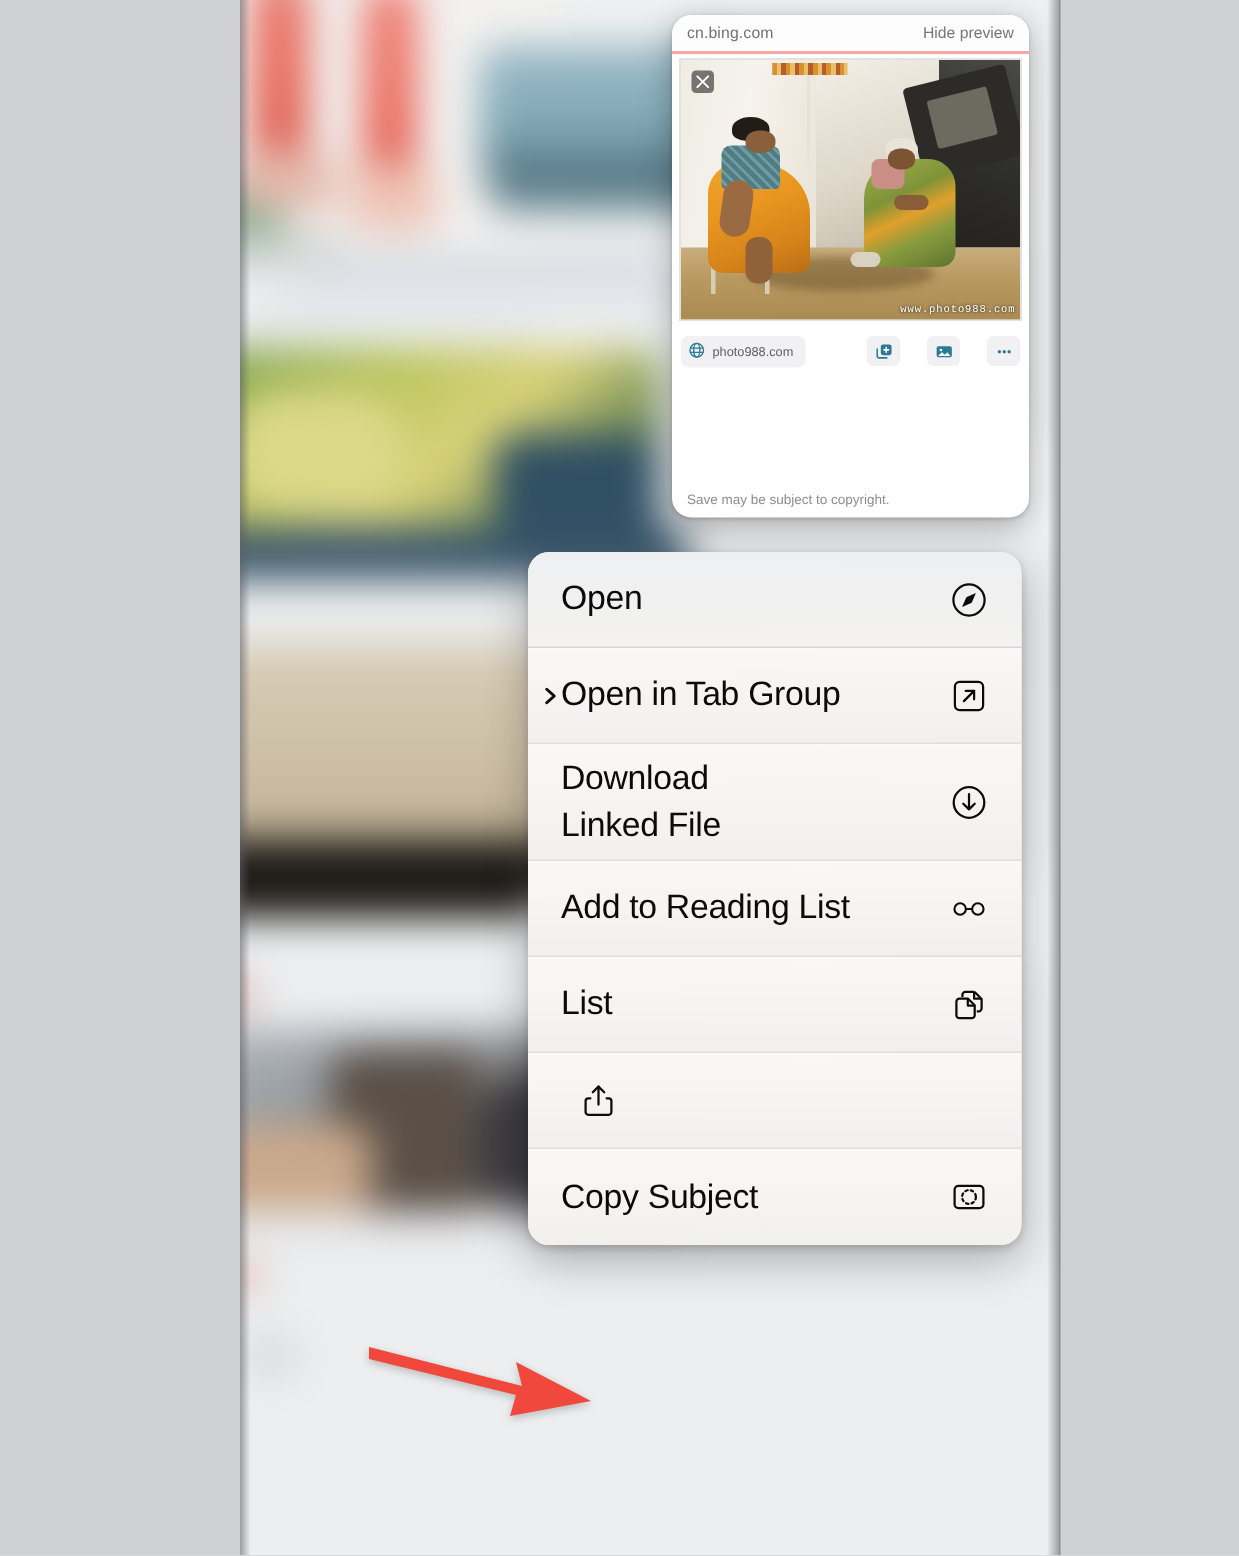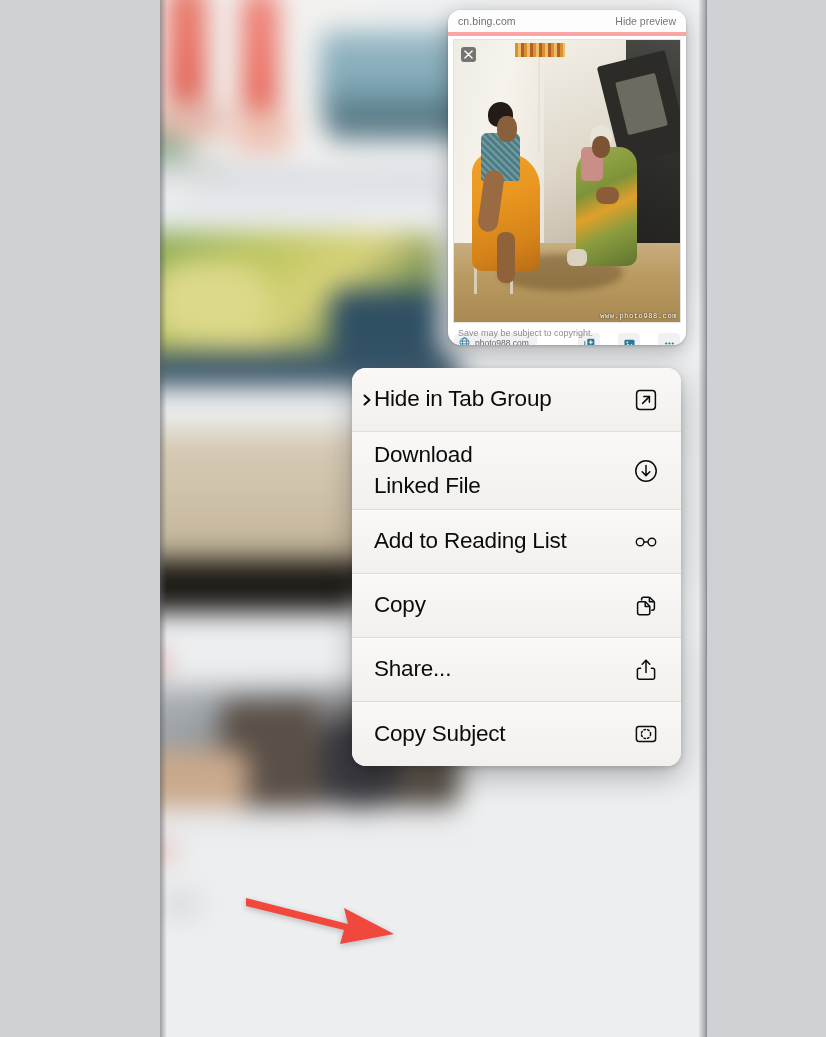--- a/index.html
+++ b/index.html
@@ -110,29 +110,29 @@
     border-radius: 13px;
     box-shadow: 0 6px 22px rgba(0,0,0,.30), 0 1px 3px rgba(0,0,0,.18);
     overflow: hidden;
   }
   .preview-topbar {
     height: 26px;
     display: flex; align-items: center; justify-content: space-between;
     padding: 0 10px;
     font-size: 10.5px; color: #6e7074;
     background: #fdfdfd;
-    border-bottom: 4px solid #fca5a5;
+    border-bottom: 2px solid #fca5a5;
   }
   .preview-url { letter-spacing: .1px; }
   .preview-hide { color: #75777b; }
 
   .preview-image-wrap {
     position: relative;
     margin: 3px 5px 0 5px;
-    height: 284px;
+    height: 175px;
     border: 1px solid #e2e2e2;
     overflow: hidden;
     background: #cfc7b6;
   }
   
   .ph { position: absolute; }
   .ph-wall-l { left: 0; top: 0; width: 42%; height: 100%;
                background: linear-gradient(100deg,#efece4 0%, #f6f3ec 40%, #e6e0d4 100%); }
   .ph-wall-r { left: 40%; top: 0; width: 42%; height: 78%;
                background: linear-gradient(160deg,#f2efe7 0%,#ddd6c8 55%,#bcb3a2 100%); }
@@ -401,29 +401,38 @@
             <circle cx="15" cy="10" r="1.7"></circle>
         </svg>
       </div>
     </div>
 
     <div class="preview-note">Save may be subject to copyright.</div>
   </div>
 
   <div class="context-menu">
 
+    <div class="menu-row row-first">
+      <span class="row-label">Open</span>
+      <span class="row-icon">
+        <svg viewBox="0 0 26 26" fill="none" stroke="#0b0b0c" stroke-width="1.5">
+          <circle cx="13" cy="13" r="10.4"></circle>
+          <path d="M17.6 8.4 L11.2 11.2 L8.4 17.6 L14.8 14.8 Z" fill="#0b0b0c" stroke="none"></path>
+        </svg>
+      </span>
+    </div>
 
 
     <div class="menu-row">
       <span class="row-chevron">
         <svg viewBox="0 0 12 14" fill="none" stroke="#0b0b0c" stroke-width="2" stroke-linecap="round" stroke-linejoin="round">
           <path d="M3.5 2.5 L8.5 7 L3.5 11.5"></path>
         </svg>
       </span>
-      <span class="row-label">Hide in Tab Group</span>
+      <span class="row-label">Open in Tab Group</span>
       <span class="row-icon">
         <svg viewBox="0 0 26 26" fill="none" stroke="#0b0b0c" stroke-width="1.5">
           <rect x="3.6" y="3.6" width="18.8" height="18.8" rx="3.2"></rect>
           <path d="M9.6 16.4 L16.4 9.6" stroke-linecap="round"></path>
           <path d="M10.8 9.6h5.6v5.6" stroke-linecap="round" stroke-linejoin="round"></path>
         </svg>
       </span>
     </div>
 
     <div class="menu-row tall">
@@ -443,34 +452,33 @@
         <svg viewBox="0 0 30 18" fill="none" stroke="#0b0b0c" stroke-width="1.6">
           <circle cx="8.2" cy="9" r="4.4"></circle>
           <circle cx="21.8" cy="9" r="4.4"></circle>
           <path d="M12.6 9h4.8"></path>
         </svg>
       </span>
     </div>
 
 
     <div class="menu-row">
-      <span class="row-label">Copy</span>
+      <span class="row-label">List</span>
       <span class="row-icon">
         <svg viewBox="0 0 26 26" fill="none" stroke="#0b0b0c" stroke-width="1.5" stroke-linejoin="round">
           <path d="M16.6 4.2h-6a2 2 0 0 0-2 2v1.4"></path>
           <path d="M16.6 4.2 21.4 9v6.2a2 2 0 0 1-2 2h-1.2"></path>
           <path d="M16.4 4.4v4.4h4.6"></path>
           <path d="M6.6 8.8h5.8l4.4 4.4v6.6a2 2 0 0 1-2 2H6.6a2 2 0 0 1-2-2v-9a2 2 0 0 1 2-2z"></path>
           <path d="M12.2 9v4.4h4.5"></path>
         </svg>
       </span>
     </div>
 
     <div class="menu-row">
-      <span class="row-label">Share...</span>
       <span class="row-icon">
         <svg viewBox="0 0 26 26" fill="none" stroke="#0b0b0c" stroke-width="1.5" stroke-linecap="round" stroke-linejoin="round">
           <path d="M7.6 11.2H6.2a1.8 1.8 0 0 0-1.8 1.8v7.4a1.8 1.8 0 0 0 1.8 1.8h13.6a1.8 1.8 0 0 0 1.8-1.8V13a1.8 1.8 0 0 0-1.8-1.8h-1.4"></path>
           <path d="M13 3.4v12"></path>
           <path d="M9.2 7.2 13 3.4l3.8 3.8"></path>
         </svg>
       </span>
     </div>
 
     <div class="menu-row">

